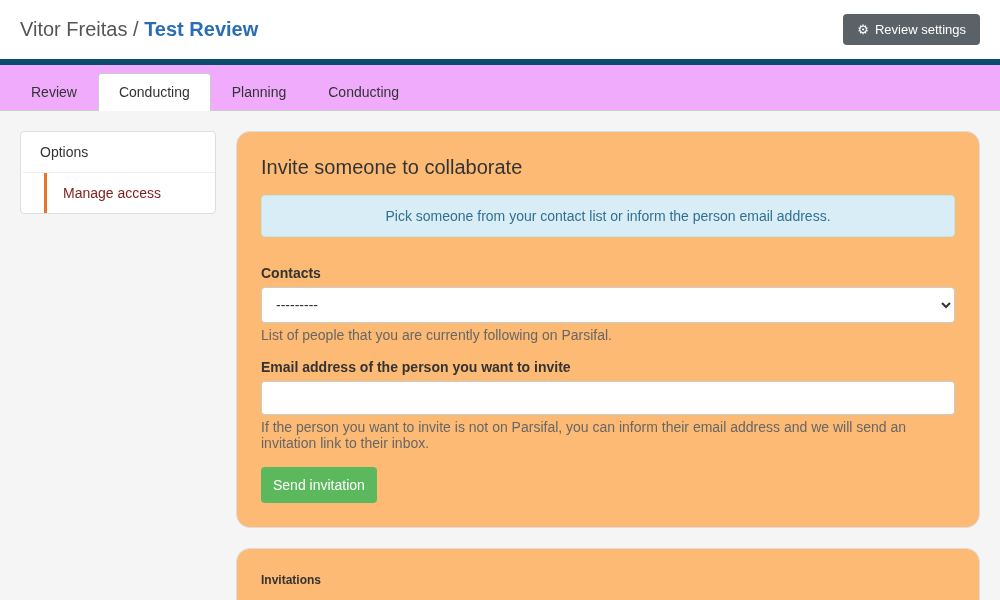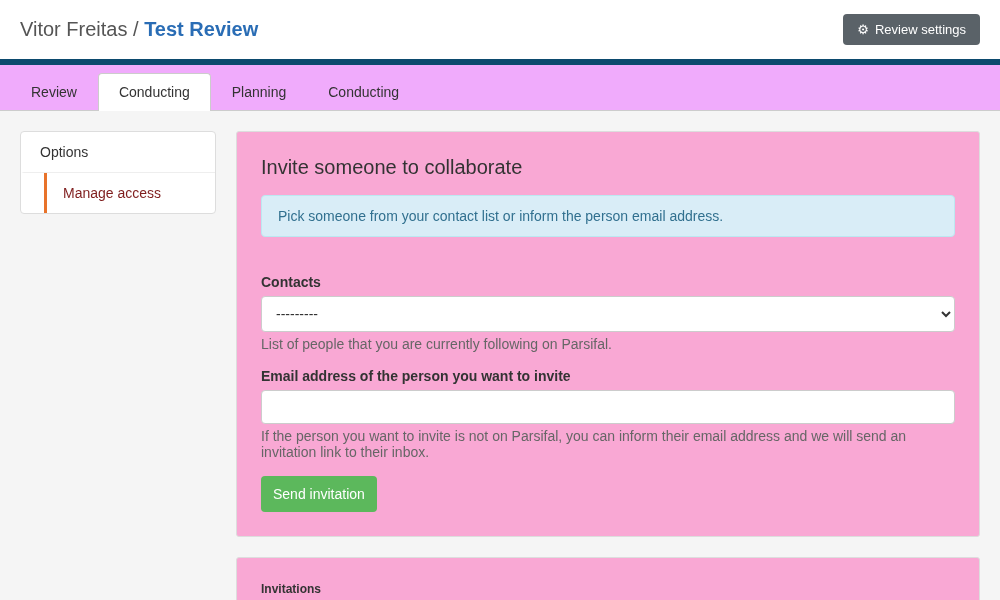--- a/index.html
+++ b/index.html
@@ -23,25 +23,25 @@
     
     .sidebar { width: 196px; background: #fff; border: 1px solid #ddd; border-radius: 4px; height: fit-content; }
     .sidebar-item { padding: 12px 16px; cursor: pointer; color: #333; border-left: 3px solid transparent; font-size: 14px; }
     .sidebar-item.active { border-left-color: #e8732a; color: #7f1d1d; margin-left: 23px; }
     .sidebar-divider { border-bottom: 1px solid #eee; }
 
     
     .content { flex: 1; }
 
     
-    .panel { background: #f9a8d4; border: 1px solid #ddd; border-radius: 3px; padding: 24px; margin-bottom: 20px; }
+    .panel { background: #fdba74; border: 1px solid #ddd; border-radius: 14px; padding: 24px; margin-bottom: 20px; }
     .panel-title { font-size: 20px; font-weight: normal; margin-bottom: 16px; color: #333; }
 
     
-    .info-box { background: #d9edf7; border: 1px solid #bce8f1; border-radius: 4px; padding: 12px 16px; color: #31708f; margin-bottom: 37px; font-size: 14px; }
+    .info-box { background: #d9edf7; border: 1px solid #bce8f1; border-radius: 4px; padding: 12px 16px; color: #31708f; margin-bottom: 28px; font-size: 14px; text-align: center; }
 
     
     .form-group { margin-bottom: 16px; }
     .form-label { font-weight: bold; font-size: 14px; margin-bottom: 6px; display: block; }
     .form-hint { font-size: 14px; color: #666; margin-top: 4px; }
     .form-control { width: 100%; border: 1px solid #ccc; border-radius: 4px; padding: 8px 10px; font-size: 14px; color: #333; background: #fff; }
     select.form-control { appearance: auto; }
 
     
     .btn-success { background: #5cb85c; color: #fff; border: none; padding: 10px 12px; border-radius: 4px; cursor: pointer; font-size: 14px; }

